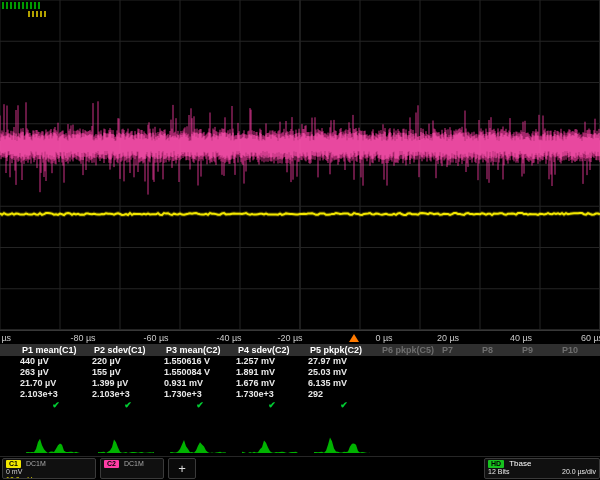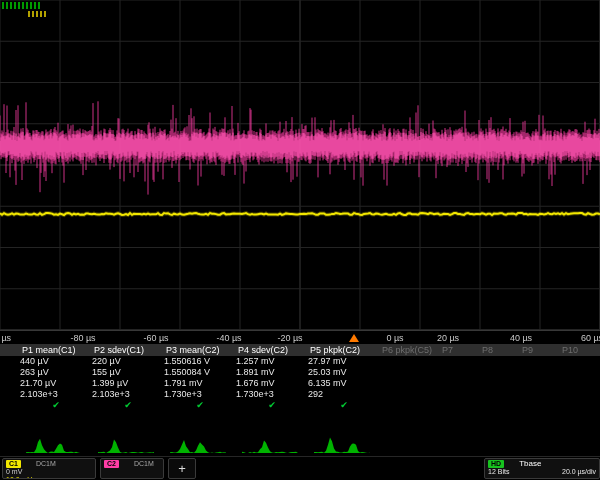--- a/index.html
+++ b/index.html
@@ -17,42 +17,42 @@
 
   
   .timerow{position:relative;height:14px;box-sizing:border-box;border-top:1px solid #383838;
            color:#c9c9c9;font-size:9px;overflow:hidden;background:#000;}
   .tick{position:absolute;top:2px;transform:translateX(-50%);white-space:nowrap;}
   .trig{position:absolute;top:3px;width:0;height:0;
         border-left:5px solid transparent;border-right:5px solid transparent;
         border-bottom:8px solid #ff7a00;}
 
   
-  .meas{height:88px;font-size:9px;color:#e8e8e8;background:#000;}
+  .meas{height:88px;font-size:9px;color:#e8e8e8;background:#000;font-weight:bold;}
   .mgrid{display:grid;grid-template-columns:20px 72px 72px 72px 72px 72px 60px 40px 40px 40px 40px;}
   .mhead{background:#2f2f2f;height:12px;line-height:12px;color:#fff;}
   .mhead .h{padding-left:2px;white-space:nowrap;overflow:hidden;}
   .dim{color:#6e6e6e;}
   .mrow{height:11px;line-height:11px;}
   .mrow .c{text-align:left;padding-right:10px;white-space:nowrap;overflow:hidden;}
   .checkrow{height:10px;line-height:10px;}
   .checkrow .c{text-align:center;color:#00cc33;font-size:9px;padding:0;}
 
   
   .histos{height:24px;background:#000;}
   .hist{height:22px;display:flex;align-items:flex-end;}
   .hist svg{display:block;margin-left:6px;}
 
   
   .footer{height:24px;box-sizing:border-box;border-top:1px solid #262626;
           display:flex;gap:4px;padding:1px 0 1px 2px;background:#000;}
   .fbox{background:#101010;border:1px solid #3a3a3a;border-radius:2px;
         padding:1px 3px;font-size:7px;line-height:7.5px;color:#cfcfcf;
         white-space:nowrap;overflow:hidden;}
-  .fbox .r1{display:flex;align-items:center;gap:15px;height:8px;}
+  .fbox .r1{display:flex;align-items:center;gap:5px;height:8px;}
   .chip{display:inline-block;padding:0 3px;font-size:7px;line-height:8px;
         font-weight:bold;color:#000;border-radius:1px;}
   .chip-c1{background:#f2e700;}
   .chip-c2{background:#ff3da6;}
   .chip-hd{background:#17c21f;}
   .coup{color:#a8a8a8;}
   .v-c1{color:#f2e700;}
   .plusbox{width:26px;display:flex;align-items:center;justify-content:center;
            color:#ddd;font-size:13px;background:#0a0a0a;border:1px solid #3a3a3a;border-radius:2px;}
   .spacer{flex:1;}
@@ -95,21 +95,21 @@
     <div class="annot a1"></div>
     <div class="annot a2"></div>
   </div>
 
   <div class="timerow">
     <span class="tick" style="left:-4px">-100 µs</span>
     <span class="tick" style="left:83px">-80 µs</span>
     <span class="tick" style="left:156px">-60 µs</span>
     <span class="tick" style="left:229px">-40 µs</span>
     <span class="tick" style="left:290px">-20 µs</span>
-    <span class="tick" style="left:395px">0 µs</span>
+    <span class="tick" style="left:384px">0 µs</span>
     <span class="tick" style="left:448px">20 µs</span>
     <span class="tick" style="left:521px">40 µs</span>
     <span class="tick" style="left:592px">60 µs</span>
     <div class="trig" style="left:349px"></div>
   </div>
 
   <div class="meas">
     <div class="mgrid mhead">
       <div></div>
       <div class="h">P1 mean(C1)</div>
@@ -137,21 +137,21 @@
       <div class="c">263 µV</div>
       <div class="c">155 µV</div>
       <div class="c">1.550084 V</div>
       <div class="c">1.891 mV</div>
       <div class="c">25.03 mV</div>
     </div>
     <div class="mgrid mrow">
       <div></div>
       <div class="c">21.70 µV</div>
       <div class="c">1.399 µV</div>
-      <div class="c">1.791 mV</div>
+      <div class="c">0.931 mV</div>
       <div class="c">1.676 mV</div>
       <div class="c">6.135 mV</div>
     </div>
     <div class="mgrid mrow">
       <div></div>
       <div class="c">2.103e+3</div>
       <div class="c">2.103e+3</div>
       <div class="c">1.730e+3</div>
       <div class="c">1.730e+3</div>
       <div class="c">292</div>

